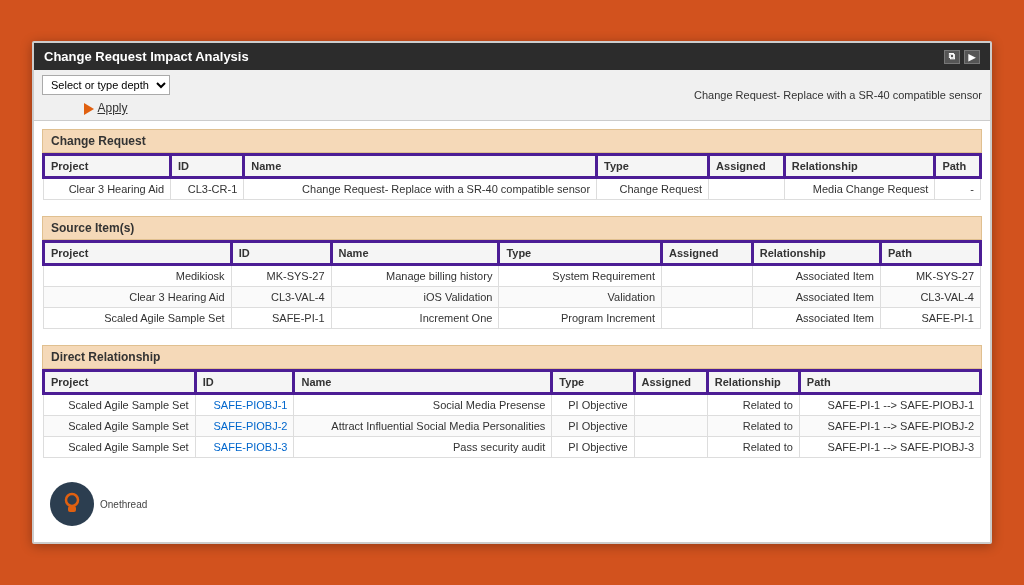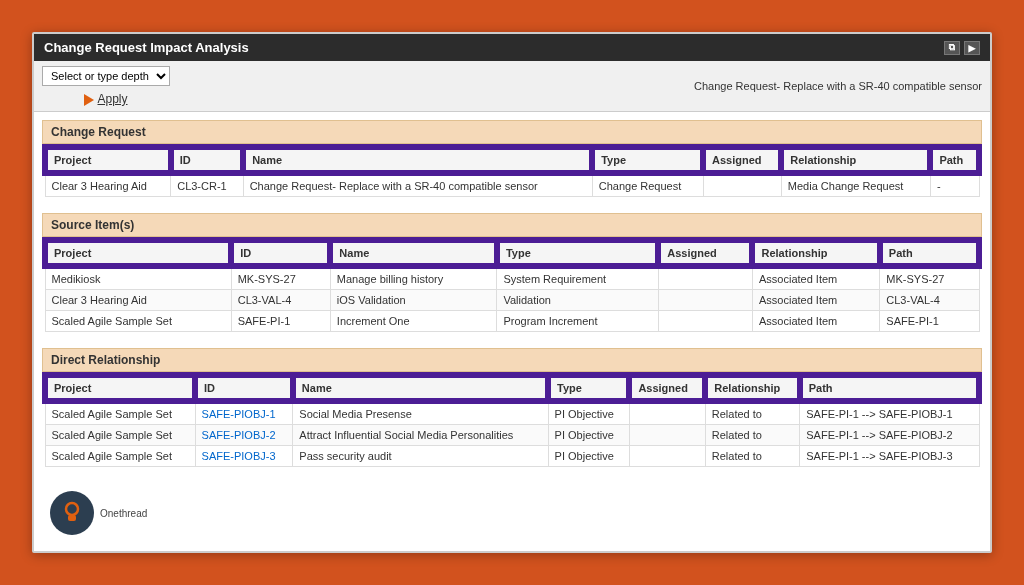--- a/index.html
+++ b/index.html
@@ -113,31 +113,32 @@
       border: 1px solid #e0c090;
     }
     
     table {
       width: 100%;
       border-collapse: collapse;
       font-size: 11px;
     }
     table th {
       background: #f5f5f5;
-      border: 6px solid #4c1d95;
+      border: 3px solid #4c1d95;
       padding: 4px 6px;
       text-align: left;
       font-weight: bold;
       color: #333;
     }
     table td {
       border: 1px solid #ddd;
       padding: 4px 6px;
       color: #333;
       vertical-align: top;
+      text-align: right;
     }
     table tr:nth-child(even) td {
       background: #fafafa;
     }
     table tr:nth-child(odd) td {
       background: #ffffff;
     }
     .link-cell {
       color: #0066cc;
       text-decoration: none;

